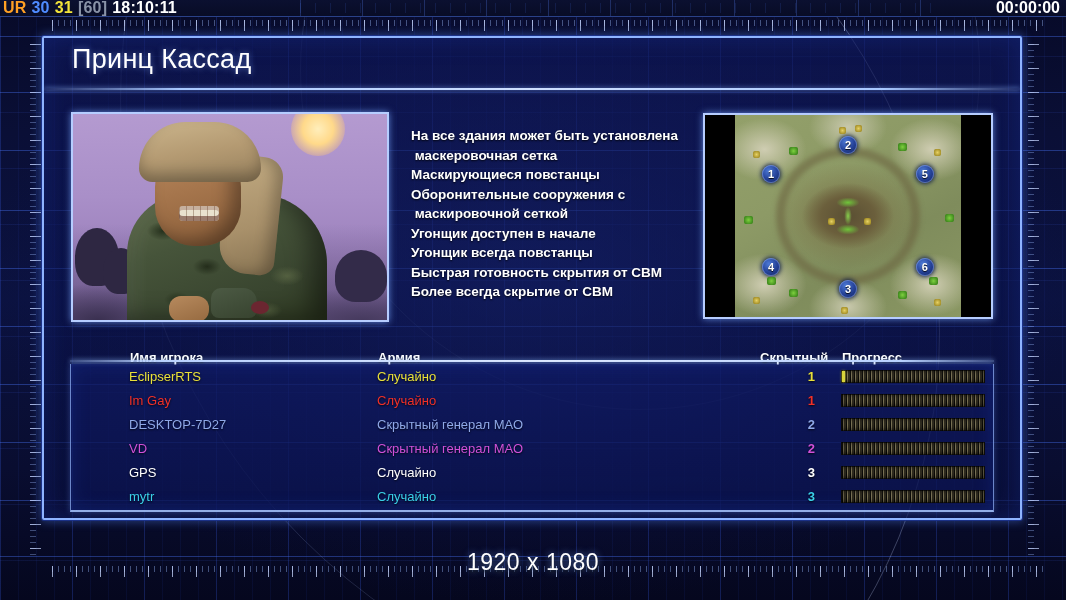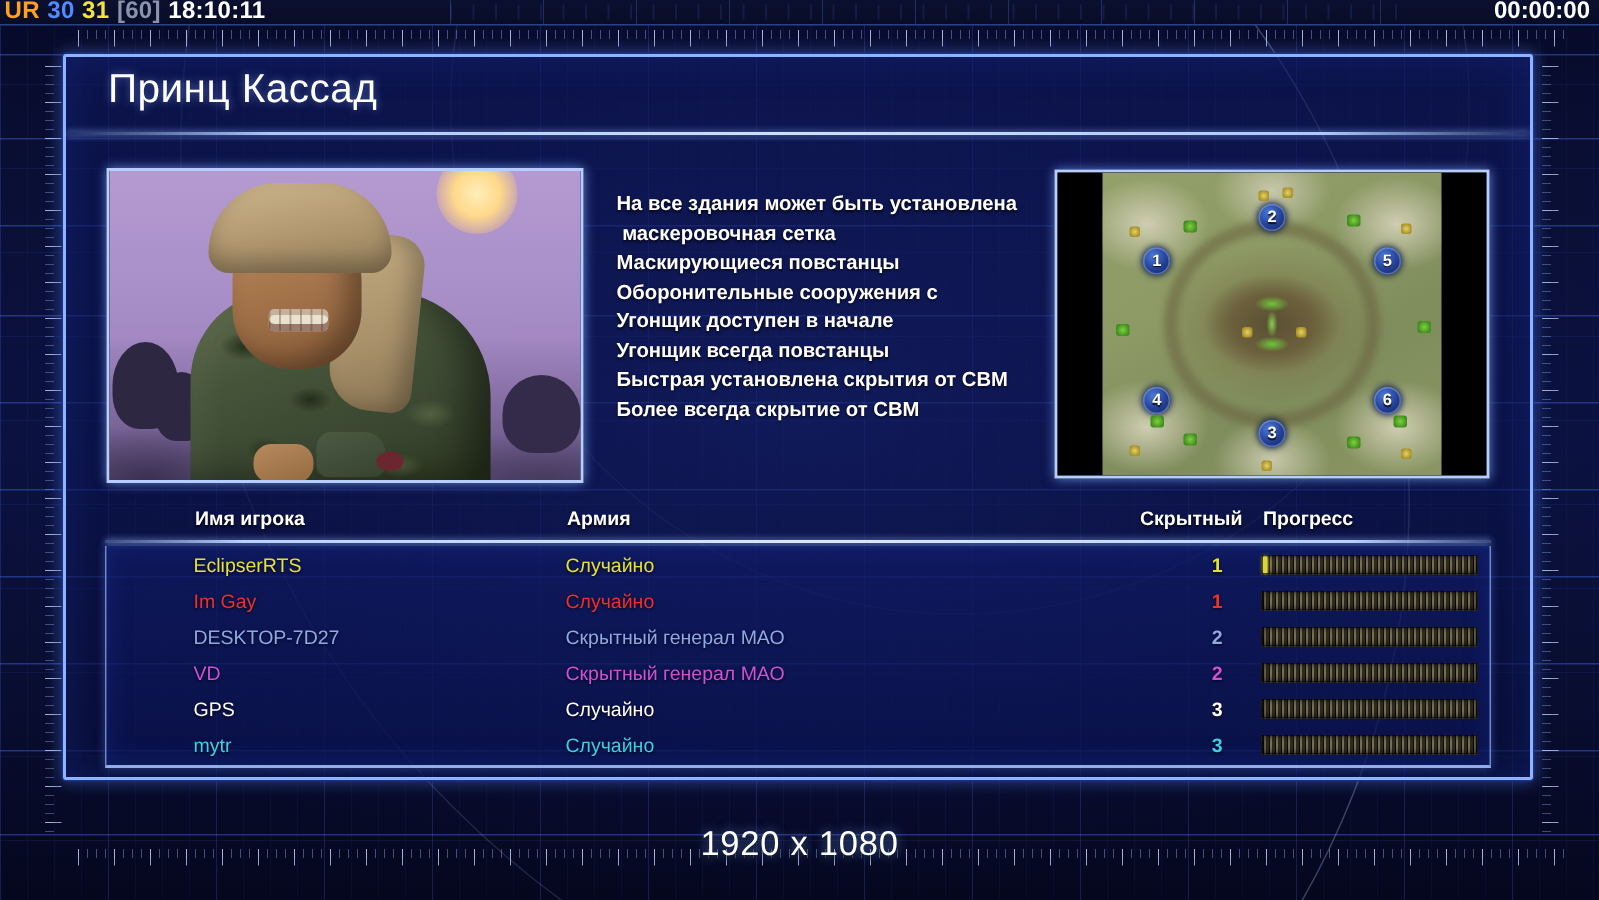--- a/index.html
+++ b/index.html
@@ -249,21 +249,21 @@
       radial-gradient(ellipse 16px 7px at 50% 82%, #6fc53a 0%, rgba(80,150,40,0) 72%),
       radial-gradient(ellipse 5px 12px at 50% 50%, #87d04c 0%, rgba(120,180,60,0) 75%);
   }
 
   
   #table-head {
     position:absolute; left: 28px; right: 28px; top: 300px; height: 22px;
     color:#ffffff; font-size: 13px; font-weight: bold;
     text-shadow: 0 1px 2px rgba(0,0,0,0.8);
   }
-  #table-head .col { position:absolute; top:0; }
+  #table-head .col { position:absolute; top:12px; }
   #head-rule {
     position:absolute; left: 26px; right: 26px; top: 322px; height: 2px;
     background: linear-gradient(90deg, rgba(160,195,255,0.3), #bdd5ff 10%, #e2ecff 52%, #bdd5ff 90%, rgba(160,195,255,0.3));
     box-shadow: 0 0 5px rgba(150,190,255,0.85);
   }
   #rows {
     position:absolute; left: 26px; right: 26px; top: 326px; bottom: 6px;
     background: linear-gradient(180deg, rgba(16,28,110,0.50) 0%, rgba(12,22,92,0.46) 100%);
     border-left: 1px solid rgba(150,185,255,0.7);
     border-right: 1px solid rgba(150,185,255,0.7);
@@ -393,21 +393,21 @@
           <div class="pt-eye r">
               <i></i>
             </div>
           <div class="pt-teeth"></div>
         </div>
         <div class="pt-wrap"></div>
         <div class="pt-hand"></div>
         <div class="pt-lamp"></div>
       </div>
 
-      <div id="desc"><div>На все здания может быть установлена</div><div> маскеровочная сетка</div><div>Маскирующиеся повстанцы</div><div>Оборонительные сооружения с</div><div>Угонщик доступен в начале</div><div>Угонщик всегда повстанцы</div><div>Быстрая установлена скрытия от СВМ</div><div>Более всегда скрытие от СВМ</div></div>
+      <div id="desc"><div>На все здания может быть установлена</div><div> маскеровочная сетка</div><div>Маскирующиеся повстанцы</div><div>Оборонительные сооружения с</div><div> маскировочной сеткой</div><div>Угонщик доступен в начале</div><div>Угонщик всегда повстанцы</div><div>Быстрая готовность скрытия от СВМ</div><div>Более всегда скрытие от СВМ</div></div>
 
       <div id="minimap" class="framed">
         <div class="mm-bars"></div>
         <div class="mm-terrain">
           <div class="mm-ring"></div>
           <div class="mm-center"></div>
 
           <div class="mm-node" style="left:16%;top:29%">
               <span>1</span>
             </div>

